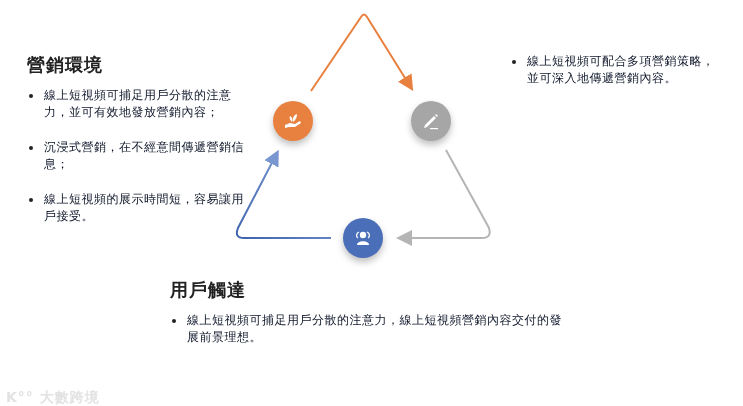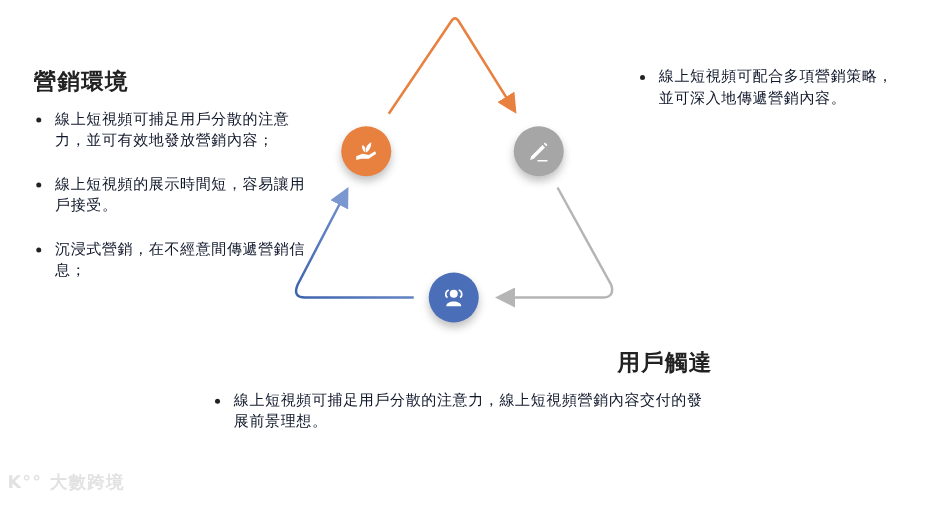--- a/index.html
+++ b/index.html
@@ -20,32 +20,32 @@
     position: relative; padding-left: 17px; font-size: 12px; line-height: 17px;
     color: #0f172a; margin-bottom: 18px; letter-spacing: 0.5px;
   }
   li::before {
     content: ""; position: absolute; left: 2px; top: 7px;
     width: 4px; height: 4px; border-radius: 50%; background: #222;
   }
   #left { left: 27px; top: 53px; width: 220px; }
   #right { left: 510px; top: 53px; width: 210px; }
   #bottom { left: 170px; top: 278px; width: 400px; }
-  #bottom .title { text-align: right; margin-left: 0; }
+  #bottom .title { text-align: left; margin-left: 0; }
   .node {
     position: absolute; width: 40px; height: 40px; border-radius: 50%;
     display: flex; align-items: center; justify-content: center;
     box-shadow: 0 4px 7px rgba(0,0,0,0.25);
   }
   #node-orange { left: 273px; top: 101px; background: #e8803f; }
   #node-gray { left: 411px; top: 101px; background: #a6a6a6; }
   #node-blue { left: 343px; top: 218px; background: #4a6fb8; }
   svg.arrows { position: absolute; left: 0; top: 0; }
   .logo {
-    position: absolute; left: 6px; top: 377px; font-family: "DejaVu Sans", sans-serif;
+    position: absolute; left: 6px; top: 389px; font-family: "DejaVu Sans", sans-serif;
     font-size: 14px; color: #e2e2e2; letter-spacing: 1px; font-weight: bold;
   }
 </style>
 </head>
 <body>
 
 <svg class="arrows" width="743" height="406">
   <defs>
     <marker id="ao" markerWidth="8" markerHeight="8" refX="5" refY="4" orient="auto">
         <path d="M0,0 L8,4 L0,8 z" fill="#e8803f"></path>
@@ -86,22 +86,22 @@
       <path d="M4,17 C4,12 16,12 16,17 z" fill="#fff"></path>
       <path d="M5,10 C3,9 3,5 6,4" fill="none" stroke="#fff" stroke-width="1.3"></path>
       <path d="M15,10 C17,9 17,5 14,4" fill="none" stroke="#fff" stroke-width="1.3"></path>
     </svg>
 </div>
 
 <div class="section" id="left">
   <h2 class="title">營銷環境</h2>
   <ul>
     <li>線上短視頻可捕足用戶分散的注意力，並可有效地發放營銷內容；</li>
+    <li>沉浸式營銷，在不經意間傳遞營銷信息；</li>
     <li>線上短視頻的展示時間短，容易讓用戶接受。</li>
-    <li>沉浸式營銷，在不經意間傳遞營銷信息；</li>
   </ul>
 </div>
 
 <div class="section" id="right">
   <ul>
     <li>線上短視頻可配合多項營銷策略，並可深入地傳遞營銷內容。</li>
   </ul>
 </div>
 
 <div class="section" id="bottom">

